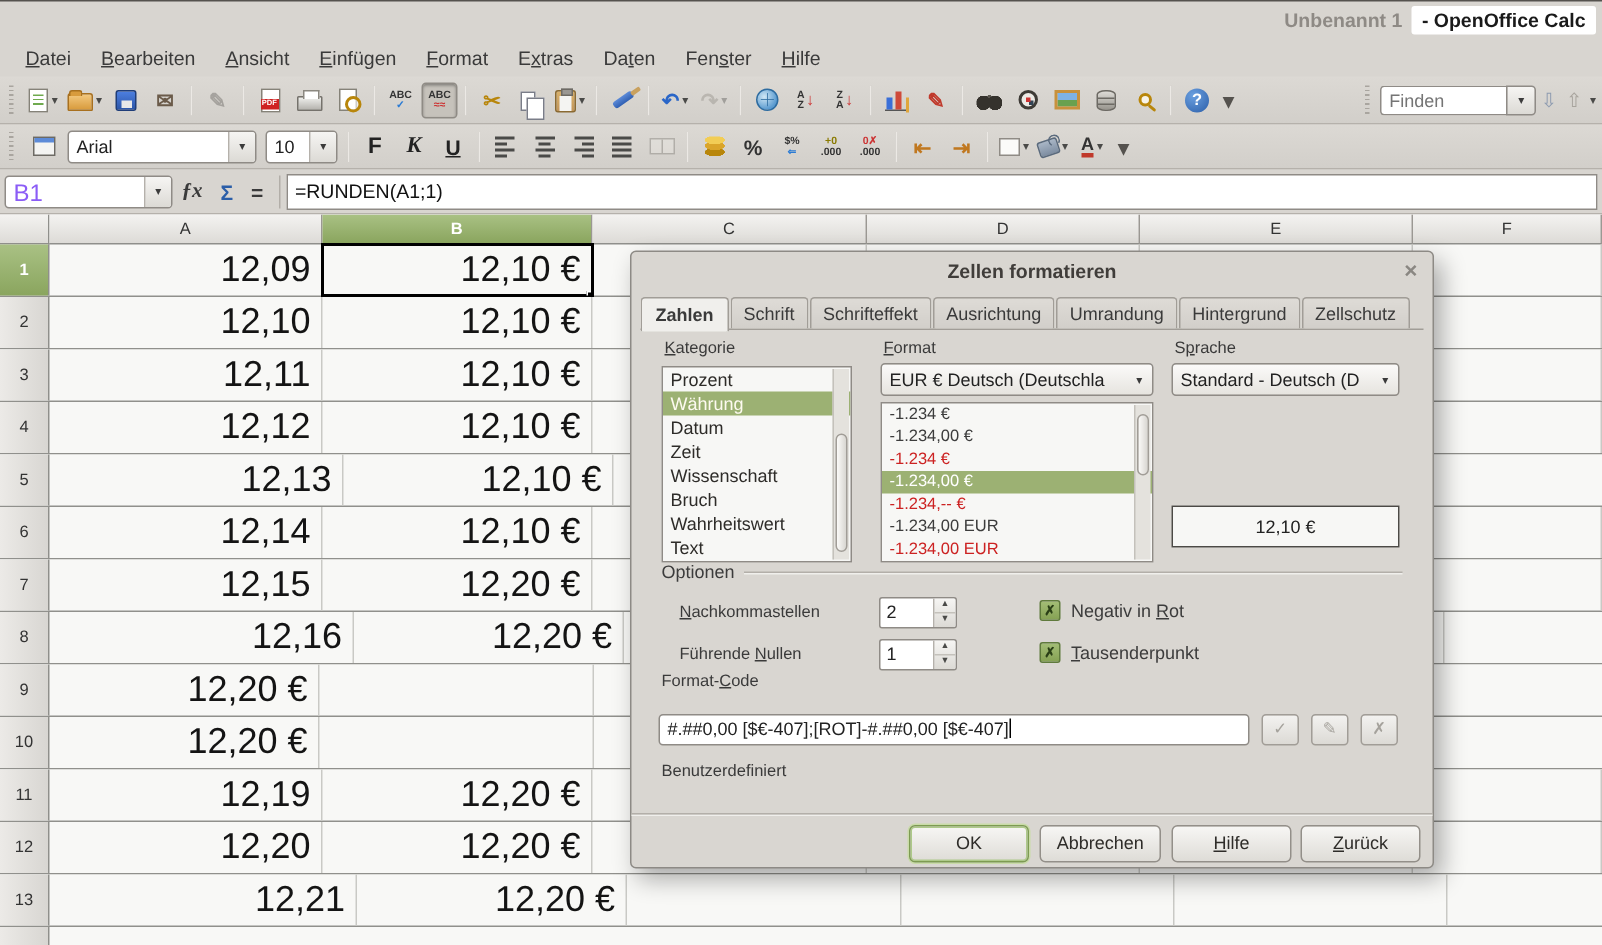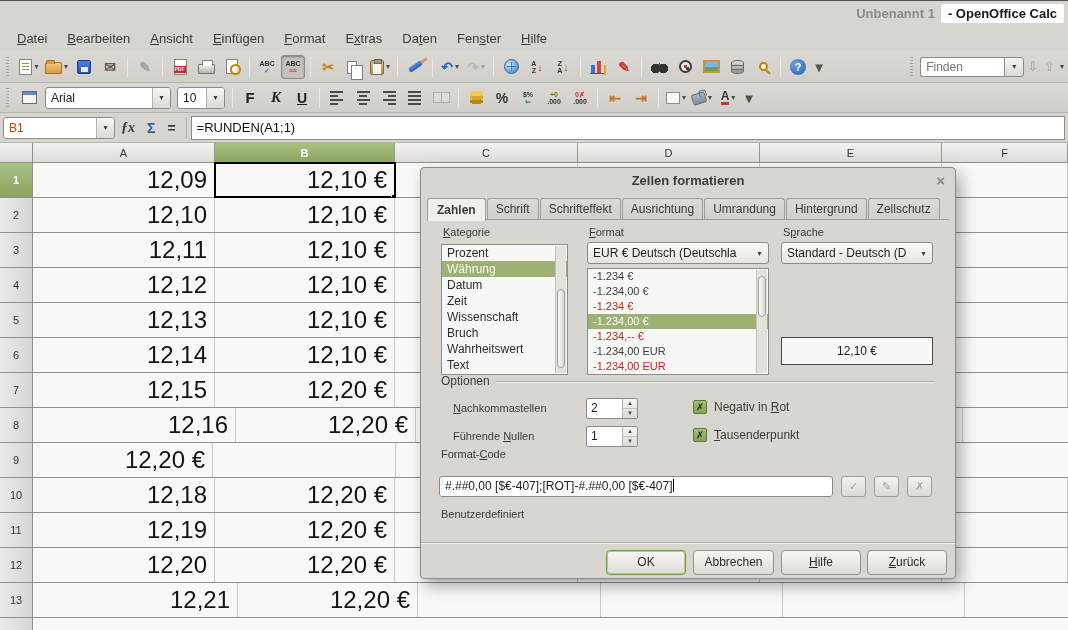--- a/index.html
+++ b/index.html
@@ -145,21 +145,21 @@
     background:#fff; margin:0 3px; overflow:hidden; }
   .combo-t { flex:1; font-size:12px; color:#222; padding:3px 5px; white-space:nowrap; overflow:hidden; }
   .combo-b { width:18px; background:linear-gradient(#f6f5f3,#dcdad5); border-left:1px solid #b5b1ab;
     font-size:8px; display:flex; align-items:center; justify-content:center; color:#3a3a3a; }
 
   
   .fbar { position:absolute; top:112px; left:0; right:0; height:30px; background:#d8d5d0;
     border-bottom:1px solid #b5b1ab; display:flex; align-items:center; padding:0 3px; }
   .namebox { display:flex; width:112px; height:22px; border:1px solid #8f8b86; border-radius:3px;
     background:#fff; overflow:hidden; }
-  .namebox-t { flex:1; font-size:12px; padding:3px 5px; color:#c2410c; }
+  .namebox-t { flex:1; font-size:16px; padding:3px 5px; color:#8b5cf6; }
   .namebox-b { width:18px; background:linear-gradient(#f6f5f3,#dcdad5); border-left:1px solid #b5b1ab;
     font-size:8px; display:flex; align-items:center; justify-content:center; }
   .fb-ico { font-size:14px; margin:0 6px; color:#3a3a3a; }
   .fb-fx { font-family:"Liberation Serif",serif; font-style:italic; font-weight:bold; }
   .fb-sum { color:#2b5ea8; font-weight:bold; }
   .fb-eq { font-weight:bold; }
   .fb-split { width:1px; height:22px; background:#b2aea8; margin:0 4px; }
   .formula-input { flex:1; height:24px; border:1px solid #8f8b86; background:#fff;
     font:13px "Liberation Sans",sans-serif; color:#111; padding:0 5px; outline:none; }
 
@@ -546,21 +546,21 @@
           <div class="row-h">4</div>
           <div class="cell" style="width: 182px;">12,12</div>
           <div class="cell" style="width: 180px;">12,10 €</div>
           <div class="cell" style="width: 183px;"></div>
           <div class="cell" style="width: 182px;"></div>
           <div class="cell" style="width: 182px;"></div>
           <div class="cell" style="width: 126px;"></div>
         </div>
         <div class="srow">
           <div class="row-h">5</div>
-          <div class="cell" style="width: 182px;">12,13</div>
+          <div class="cell" style="width: 196px;">12,13</div>
           <div class="cell" style="width: 180px;">12,10 €</div>
           <div class="cell" style="width: 183px;"></div>
           <div class="cell" style="width: 182px;"></div>
           <div class="cell" style="width: 182px;"></div>
           <div class="cell" style="width: 126px;"></div>
         </div>
         <div class="srow">
           <div class="row-h">6</div>
           <div class="cell" style="width: 182px;">12,14</div>
           <div class="cell" style="width: 180px;">12,10 €</div>
@@ -590,21 +590,20 @@
         <div class="srow">
           <div class="row-h">9</div>
           <div class="cell" style="width: 180px;">12,20 €</div>
           <div class="cell" style="width: 183px;"></div>
           <div class="cell" style="width: 182px;"></div>
           <div class="cell" style="width: 182px;"></div>
           <div class="cell" style="width: 126px;"></div>
         </div>
         <div class="srow">
           <div class="row-h">10</div>
-          <div class="cell" style="width: 182px;">12,18</div>
           <div class="cell" style="width: 180px;">12,20 €</div>
           <div class="cell" style="width: 183px;"></div>
           <div class="cell" style="width: 182px;"></div>
           <div class="cell" style="width: 182px;"></div>
           <div class="cell" style="width: 126px;"></div>
         </div>
         <div class="srow">
           <div class="row-h">11</div>
           <div class="cell" style="width: 182px;">12,19</div>
           <div class="cell" style="width: 180px;">12,20 €</div>

